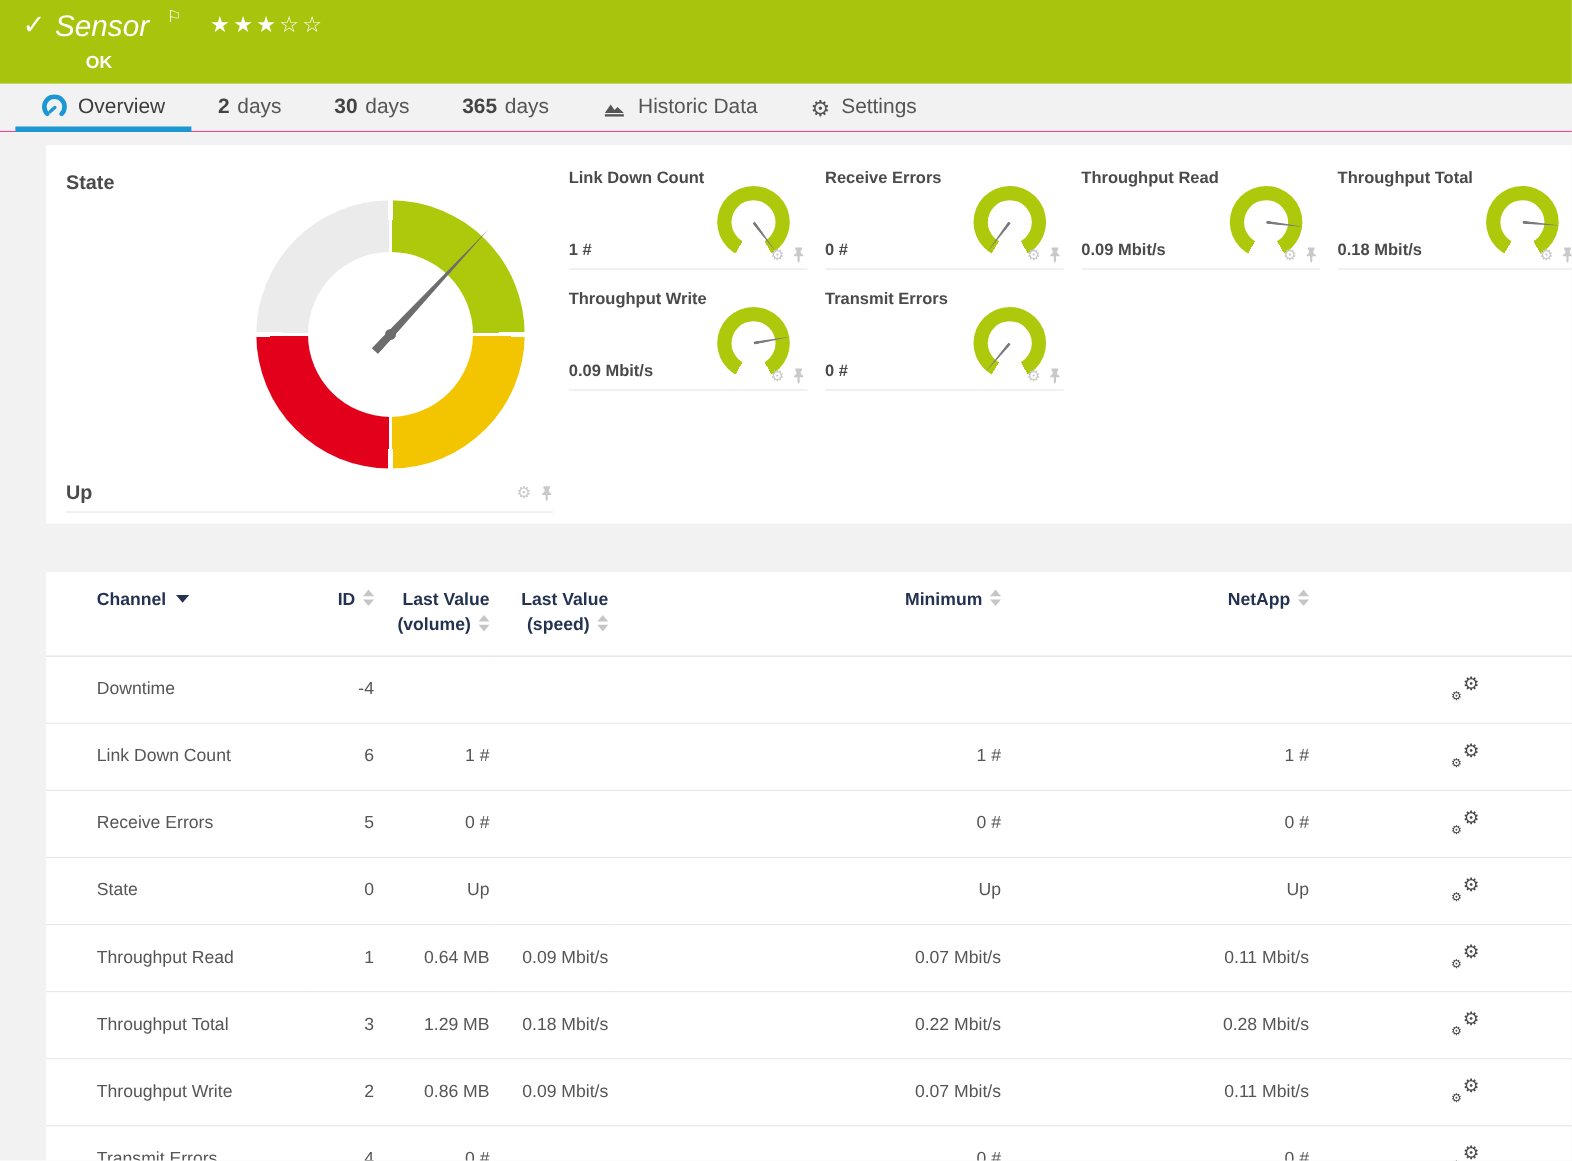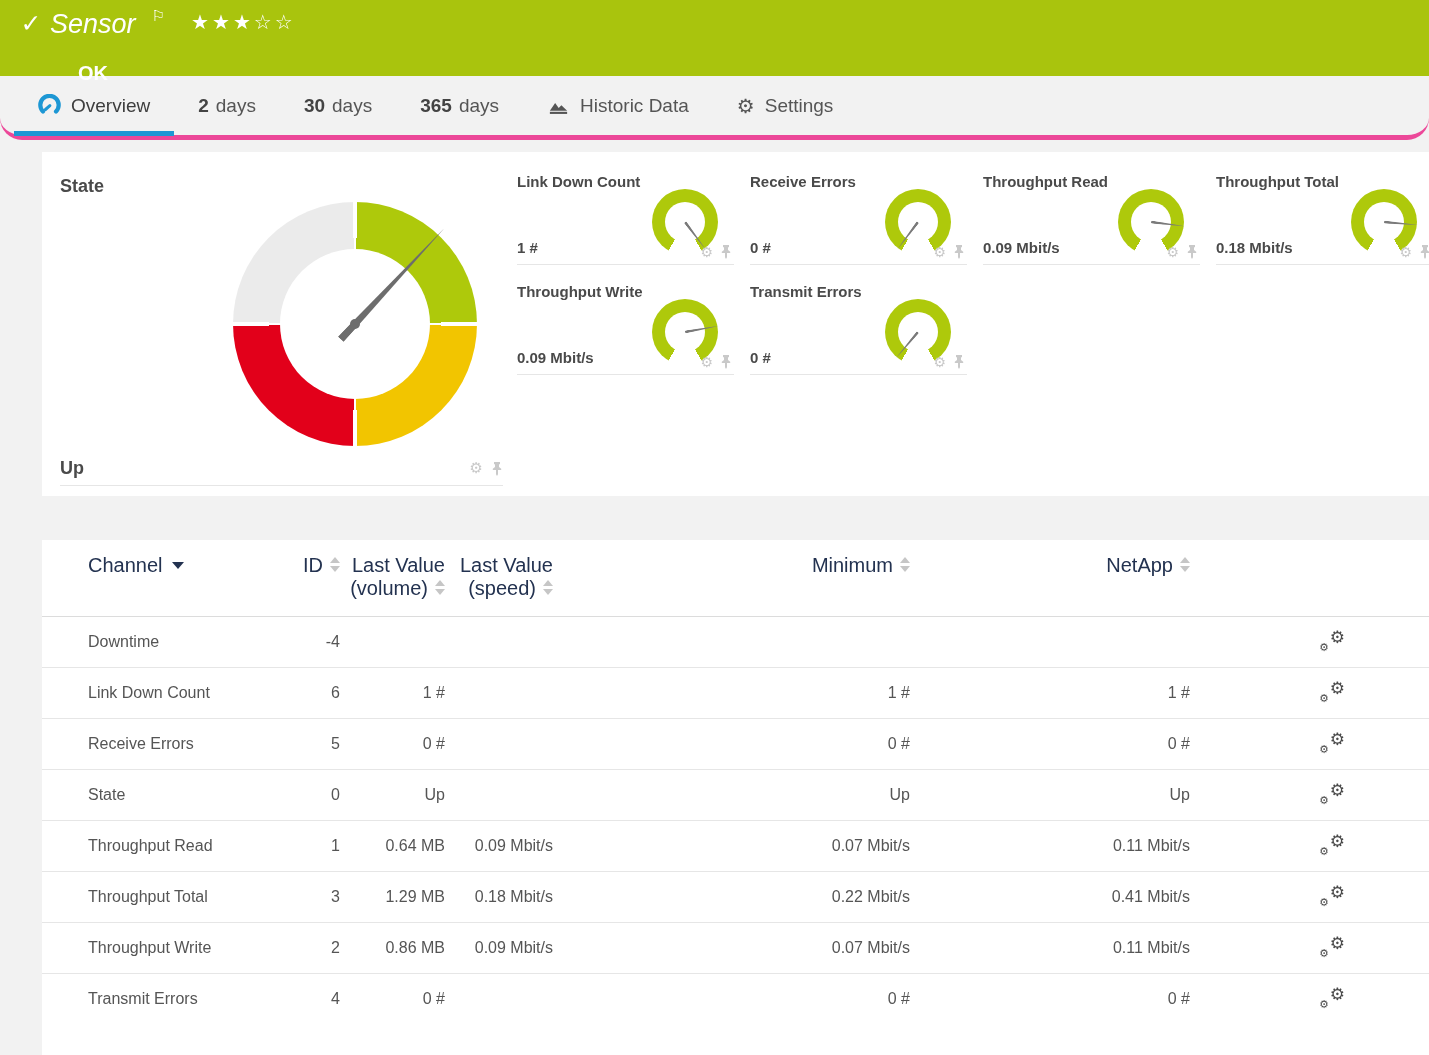--- a/index.html
+++ b/index.html
@@ -14,23 +14,23 @@
     font-family:"Liberation Sans","DejaVu Sans",sans-serif;color:var(--txt);
   }
   
   .topbar{background:var(--green);height:76px;color:#fff;display:flex;align-items:flex-start;padding:6px 0 0 12px;}
   .check{font-size:25px;font-weight:bold;width:38px;text-align:center;line-height:34px;}
   .title-row{display:flex;align-items:flex-start;line-height:36px;}
   .kind{font-style:italic;font-size:27px;margin-right:10px;}
   .name{font-weight:bold;font-size:27px;}
   .flag{font-size:15px;line-height:20px;margin-left:6px;}
   .stars{font-size:20px;letter-spacing:3px;margin-left:26px;line-height:32px;}
-  .status-ok{font-weight:bold;font-size:20px;margin-left:28px;margin-top:20px;}
-  
-  .tabs{height:64px;display:flex;align-items:stretch;border-bottom:5px solid #ec4899;padding-left:14px;border-radius:22px;}
+  .status-ok{font-weight:bold;font-size:16px;margin-left:28px;margin-top:7px;}
+  
+  .tabs{height:44px;display:flex;align-items:stretch;border-bottom:1px solid #ec4899;padding-left:14px;}
   .tab{display:flex;align-items:center;padding:0 24px;font-size:19px;color:#555;position:relative;cursor:pointer;white-space:nowrap;}
   .tab b{font-weight:bold;color:#444;margin-right:7px;}
   .tab .tab-icon{display:inline-flex;margin-right:10px;align-items:center;}
   .tab.active{color:#3d3d3d;}
   .tab.active::after{content:"";position:absolute;left:0;right:0;bottom:-1px;height:5px;background:var(--blue);}
   .glyph{font-family:"DejaVu Sans",sans-serif;}
   
   .panel{background:#fff;margin-left:42px;width:1387px;position:relative;}
   .gauges-panel{margin-top:12px;height:344px;}
   .table-panel{margin-top:16px;height:560px;}
@@ -59,23 +59,23 @@
   .ring{width:66px;height:66px;border-radius:50%;
     background:conic-gradient(from 210deg,var(--gauge-green) 0 300deg,transparent 300deg 360deg);}
   .ring::after{content:"";position:absolute;inset:13px;background:#fff;border-radius:50%;}
   .mini-needle{position:absolute;left:50%;top:50%;width:3px;height:34px;background:#7a7a7a;border-radius:2px;
     clip-path:polygon(50% 0,100% 100%,0 100%);transform-origin:50% 100%;}
   .mini-value{position:absolute;left:0;bottom:8px;font-size:15px;font-weight:bold;color:#4a4a4a;}
   .mini-icons{position:absolute;right:2px;bottom:5px;display:flex;align-items:center;gap:7px;color:var(--icon-gray);}
   .mini-icons .gear-g{font-size:14px;line-height:14px;}
   
   table{border-collapse:collapse;table-layout:fixed;width:1387px;margin-top:44px;}
-  th{font-size:20px;font-weight:normal;color:var(--navy);vertical-align:top;padding:14px 0 16px 0;text-align:right;line-height:23px;}
+  th{font-size:16px;font-weight:bold;color:var(--navy);vertical-align:top;padding:14px 0 16px 0;text-align:right;line-height:23px;}
   th.left,td.left{text-align:left;padding-left:46px;}
-  td{font-size:16px;color:#555;height:51px;padding:0;text-align:right;border-top:1px solid var(--line);}
+  td{font-size:16px;color:#555;height:61px;padding:0;text-align:right;border-top:1px solid var(--line);}
   tbody tr:first-child td{border-top:1px solid #dcdcdc;}
   .sort{display:inline-flex;flex-direction:column;gap:3px;margin-left:7px;vertical-align:middle;position:relative;top:-2px;}
   .sort i{width:0;height:0;border-left:5px solid transparent;border-right:5px solid transparent;display:block;}
   .sort .up{border-bottom:6px solid #c6c6c6;}
   .sort .down{border-top:6px solid #c6c6c6;}
   .caret-down{display:inline-block;width:0;height:0;border-left:6px solid transparent;border-right:6px solid transparent;border-top:7px solid var(--navy);margin-left:9px;vertical-align:middle;position:relative;top:-1px;}
   .dualgear{position:relative;display:inline-block;width:26px;height:22px;color:#4a4a4a;margin-right:84px;cursor:pointer;}
   .dualgear .g1{position:absolute;right:0;top:-2px;font-size:17px;}
   .dualgear .g2{position:absolute;left:0;bottom:-3px;font-size:11px;}
   .pin-svg{display:block;}
@@ -336,21 +336,21 @@
           <td class="">0.07 Mbit/s</td>
           <td class="">0.11 Mbit/s</td>
           <td><span class="dualgear"><span class="g1 glyph">⚙</span><span class="g2 glyph">⚙</span></span></td>
         </tr>
         <tr>
           <td class="left">Throughput Total</td>
           <td class="">3</td>
           <td class="">1.29 MB</td>
           <td class="">0.18 Mbit/s</td>
           <td class="">0.22 Mbit/s</td>
-          <td class="">0.41 Mbit/s</td>
+          <td class="">0.28 Mbit/s</td>
           <td><span class="dualgear"><span class="g1 glyph">⚙</span><span class="g2 glyph">⚙</span></span></td>
         </tr>
         <tr>
           <td class="left">Throughput Write</td>
           <td class="">2</td>
           <td class="">0.86 MB</td>
           <td class="">0.09 Mbit/s</td>
           <td class="">0.07 Mbit/s</td>
           <td class="">0.11 Mbit/s</td>
           <td><span class="dualgear"><span class="g1 glyph">⚙</span><span class="g2 glyph">⚙</span></span></td>

